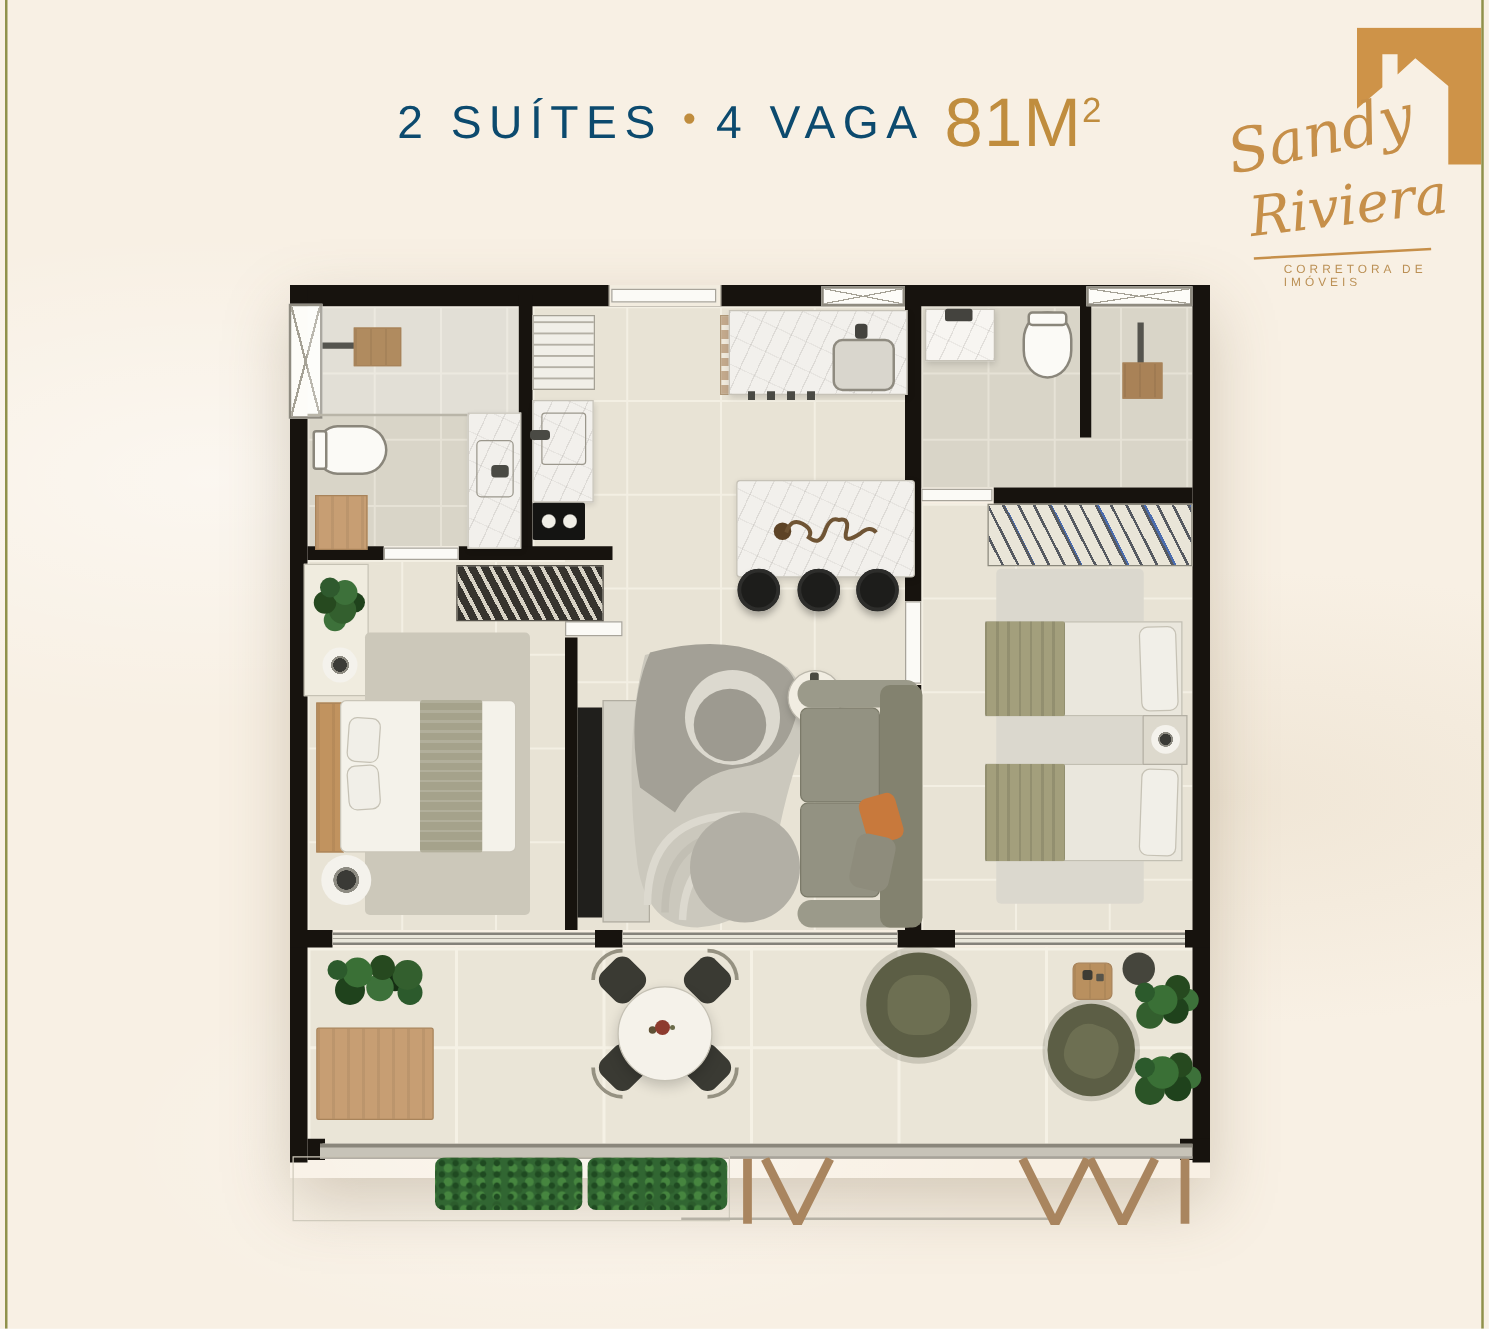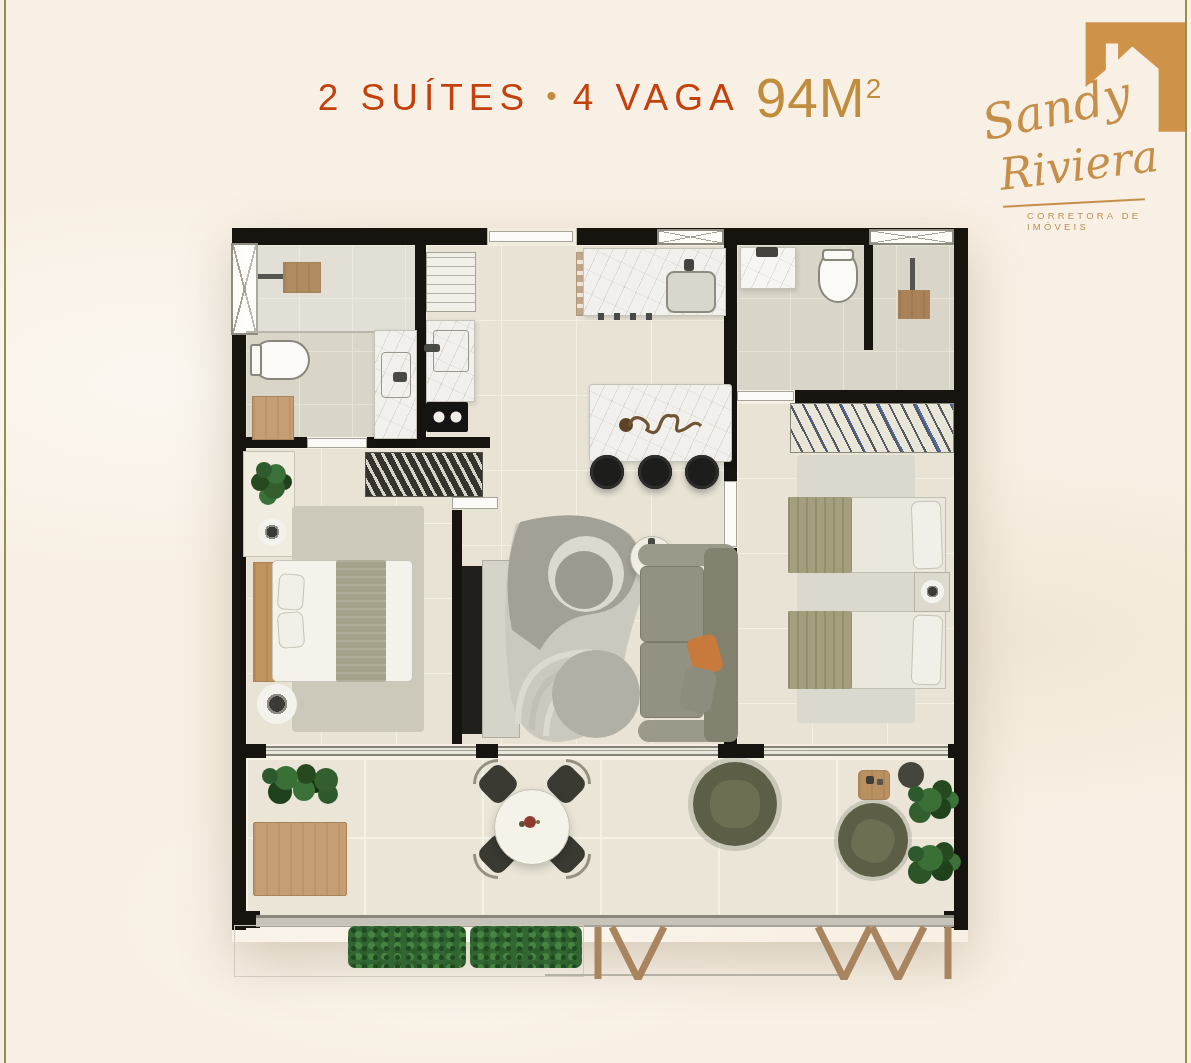--- a/index.html
+++ b/index.html
@@ -8,21 +8,21 @@
   .page::before{content:"";position:absolute;inset:0;pointer-events:none;
     background:
       radial-gradient(ellipse 620px 280px at 14% 36%, rgba(255,255,255,.45), transparent 70%),
       radial-gradient(ellipse 700px 260px at 82% 60%, rgba(232,220,200,.5), transparent 70%),
       radial-gradient(ellipse 520px 230px at 38% 86%, rgba(255,255,255,.35), transparent 70%);}
   .abs{position:absolute;}
   .edge{position:absolute;top:0;bottom:0;width:2px;background:#90914b;}
   
   .header{position:absolute;left:340px;top:66px;width:520px;height:64px;display:flex;
           align-items:center;justify-content:center;gap:16px;white-space:nowrap;}
-  .h-txt{font-size:37px;font-weight:400;letter-spacing:6px;color:#c2410c;}
+  .h-txt{font-size:37px;font-weight:400;letter-spacing:6px;color:#0c4a6e;}
   .h-dot{font-size:30px;color:#c08d3e;transform:translateY(-2px);}
   .h-area{font-size:55px;font-weight:500;color:#c08d3e;letter-spacing:1px;}
   .h-area sup{font-size:28px;vertical-align:super;}
   
   .logo-sandy,.logo-riviera{font-family:"DejaVu Serif", serif;font-style:italic;color:#c68f49;}
   .logo-tagline{font-size:9.5px;letter-spacing:3.2px;color:#bb9055;}
   
   .wall{position:absolute;background:#17130e;}
   .floor-main{position:absolute;background-color:#e8e3d5;
     background-image:linear-gradient(#f3efe3 1.5px, transparent 1.5px),
@@ -77,21 +77,21 @@
 <body>
 
 <div class="page">
   <div class="edge" style="left:4px;"></div>
   <div class="edge" style="left:1185px;"></div>
 
   <div class="header">
     <span class="h-txt">2 SUÍTES</span>
     <span class="h-dot">•</span>
     <span class="h-txt">4 VAGA</span>
-    <span class="h-area"><span>94M</span><sup>2</sup></span>
+    <span class="h-area"><span>81M</span><sup>2</sup></span>
   </div>
 
   <div class="abs" style="left:975px;top:14px;width:215px;height:210px;">
     <svg class="abs" style="left:68px;top:8px;" width="142" height="120" viewBox="0 0 140 118">
       <polygon fill="#ce9348" points="42,0 140,0 140,108 114,108 114,46 88,24 74,37 74,21 62,21 62,47 42,64"></polygon>
     </svg>
     <div class="logo-sandy abs" style="left:6px;top:66px;width:150px;font-size:48px;text-align:center;transform:rotate(-12deg);">Sandy</div>
     <div class="logo-riviera abs" style="left:24px;top:126px;width:150px;font-size:44px;text-align:center;transform:rotate(-7deg);">Riviera</div>
     <div class="abs" style="left:28px;top:188px;width:142px;height:2px;background:#c68f49;transform:rotate(-3deg);"></div>
     <div class="logo-tagline abs" style="left:52px;top:196px;width:160px;">CORRETORA DE IMÓVEIS</div>

